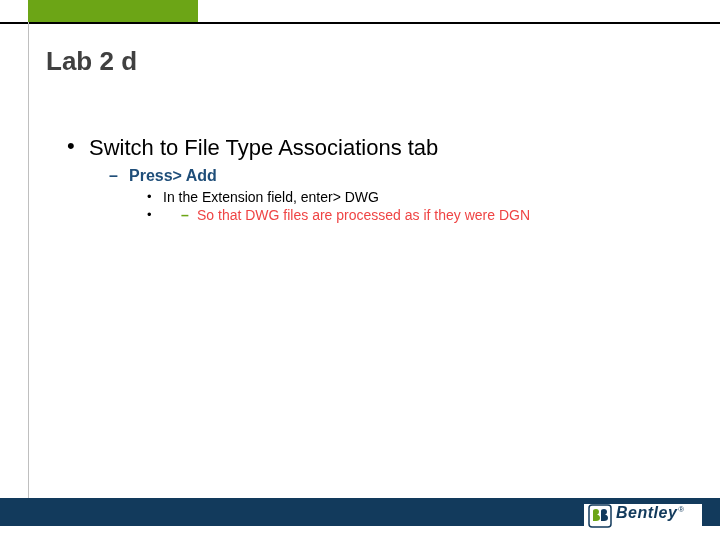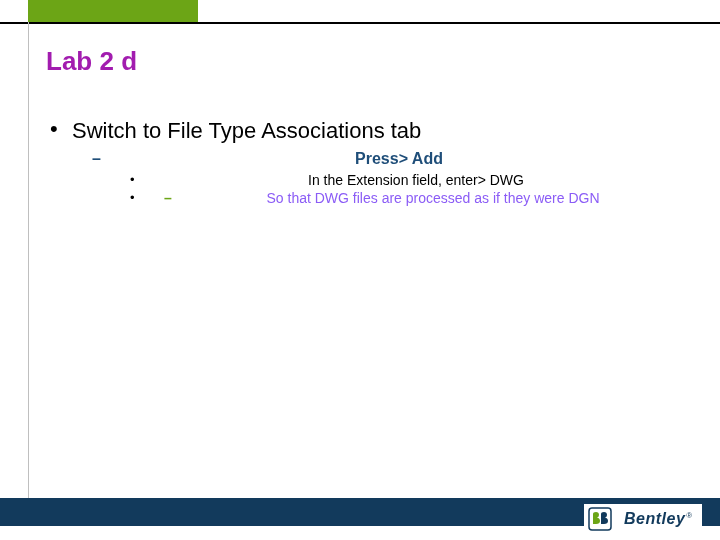--- a/index.html
+++ b/index.html
@@ -41,29 +41,29 @@
     width: 0;
     height: 478px; 
     border-left: 1px solid #bfbfbf;
   }
   .title {
     position: absolute;
     top: 46px;
     left: 46px;
     font-size: 26px;
     font-weight: bold;
-    color: #a21caf;
+    color: #404040;
   }
   .content {
     position: absolute;
     top: 118px;
     left: 46px;
     width: 640px;
   }
-  ul { margin: 0; padding: 0; }
+  ul { margin: 17px; padding: 0; }
   li { list-style: none; }
 
   .lvl1 > li {
     position: relative;
     padding-left: 26px;
     font-size: 22px;
     margin-bottom: 4px;
   }
   .lvl1 > li::before {
     content: "•";
@@ -80,21 +80,20 @@
     margin-left: 20px;
   }
   .lvl2 > li {
     position: relative;
     padding-left: 20px;
     font-size: 16px;
     font-weight: bold;
     color: #1f4e79;
     margin-top: 6px;
     margin-bottom: 2px;
-    text-align: center;
   }
   .lvl2 > li::before {
     content: "–";
     position: absolute;
     left: 0;
     top: 0;
     color: #1f4e79;
   }
 
   .lvl3 {
@@ -119,21 +118,21 @@
   }
 
   .lvl4 {
     margin-top: 2px;
     margin-left: 18px;
   }
   .lvl4 > li {
     position: relative;
     padding-left: 16px;
     font-size: 14px;
-    color: #8b5cf6;
+    color: #ef4444;
     margin-top: 2px;
   }
   .lvl4 > li::before {
     content: "–";
     position: absolute;
     left: 0;
     top: 0;
     color: #6ca516;
     font-weight: bold;
   }
@@ -155,22 +154,22 @@
     background: #fff;
   }
   .logo {
     position: absolute;
     right: 18px;
     bottom: 6px;
     width: 118px;
     height: 30px;
     background: #fff;
     display: flex;
-    align-items: center;
-    gap: 12px;
+    align-items: flex-start;
+    gap: 4px;
     padding: 0 4px;
     box-sizing: border-box;
   }
   .logo-mark {
     width: 24px;
     height: 24px;
     position: relative;
     flex: 0 0 auto;
   }
   .logo-text {

